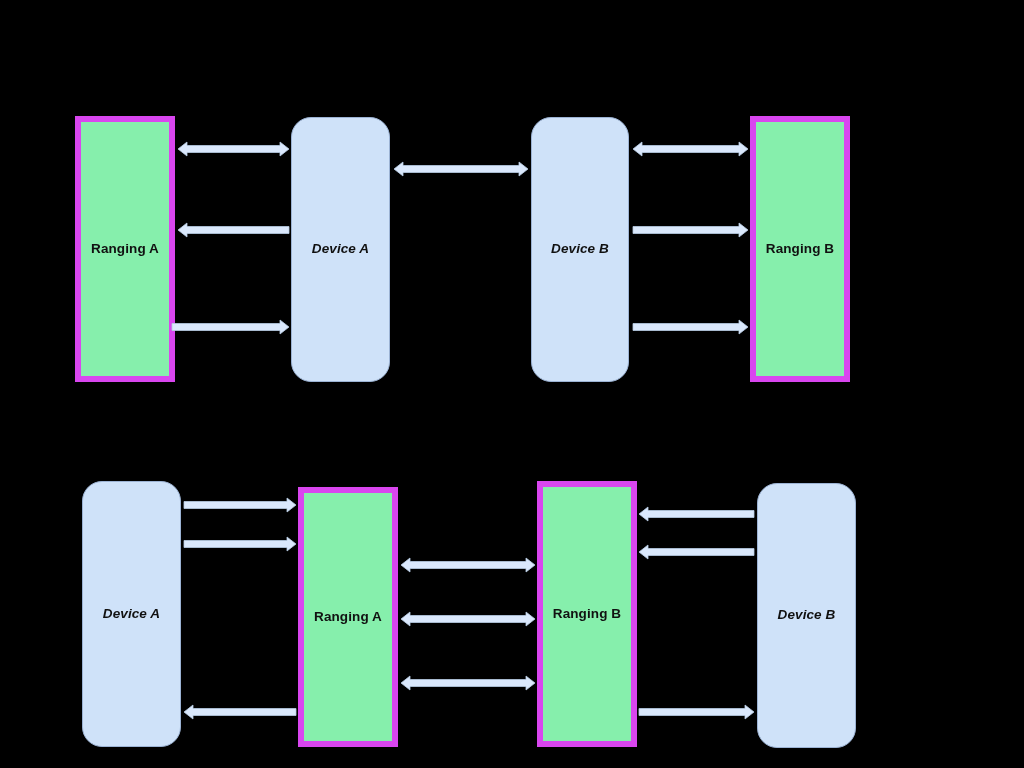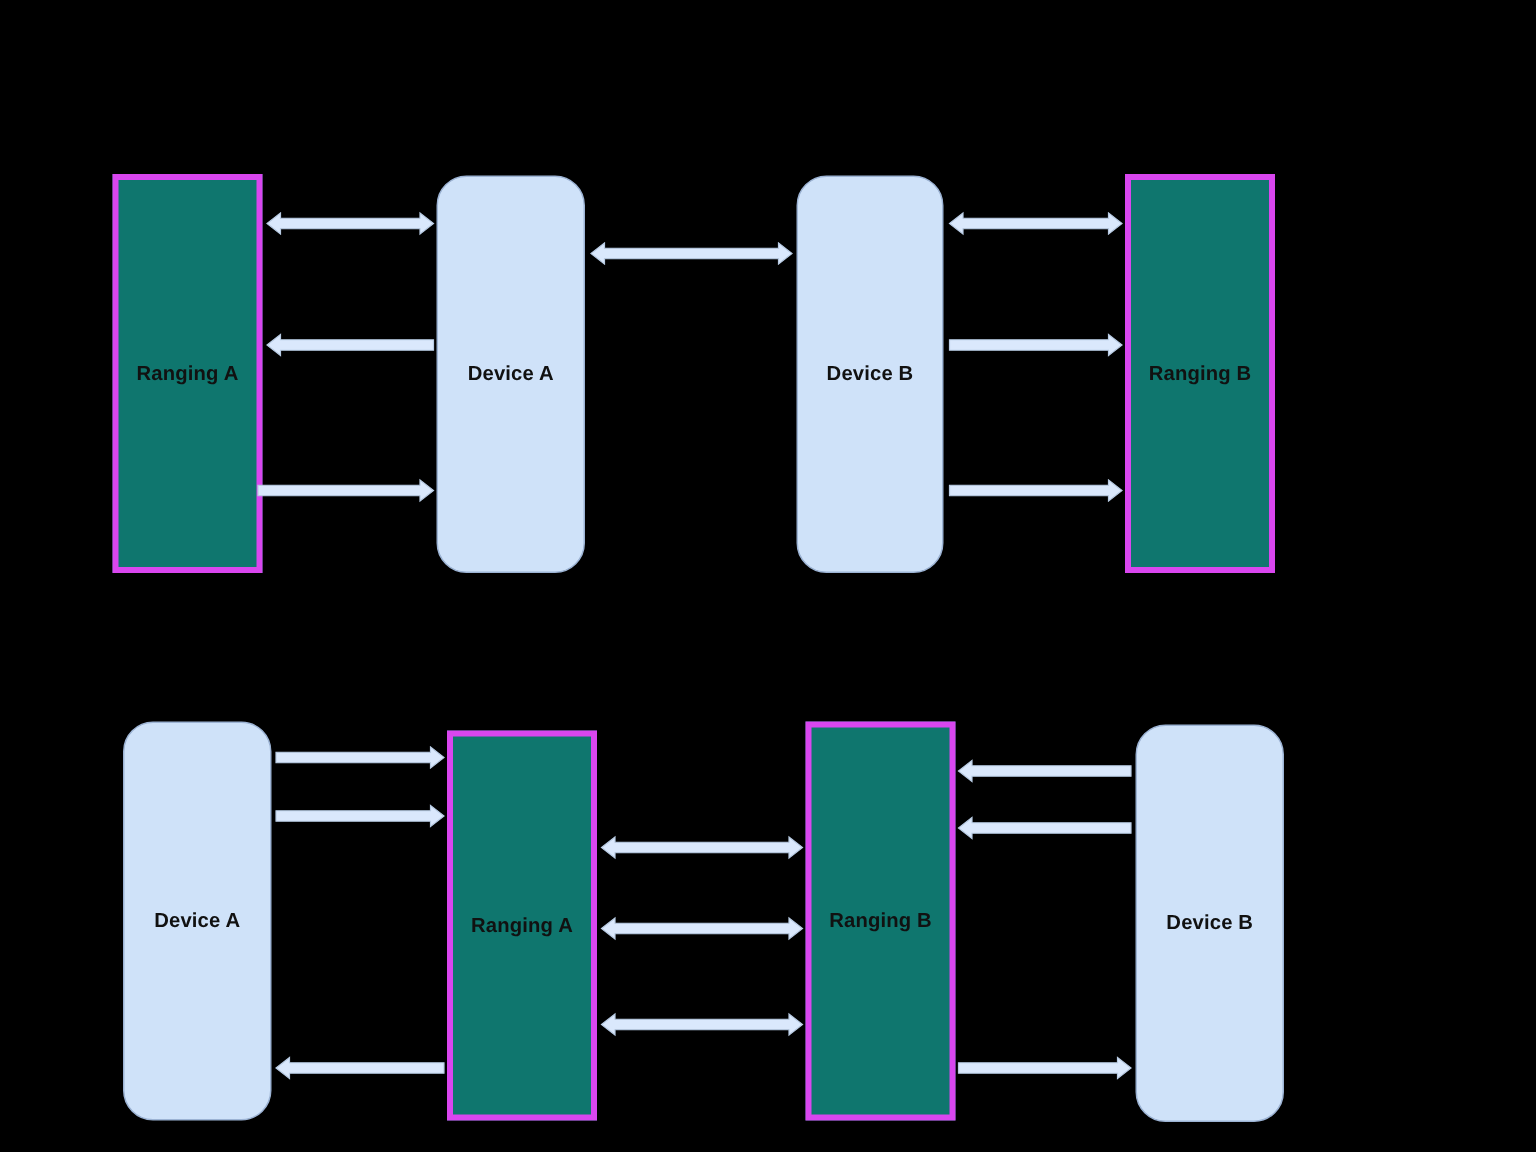--- a/index.html
+++ b/index.html
@@ -27,28 +27,29 @@
     align-items: center;
     justify-content: center;
     font-size: 13.5px;
     font-weight: bold;
     color: #111111;
     letter-spacing: 0.1px;
     text-align: center;
     line-height: 1.2;
   }
   .node.green {
-    background: #0f766e;
-    border: 4px solid #d946ef;
+    background: #86efac;
+    border: 6px solid #d946ef;
     border-radius: 0;
   }
   .node.blue {
     background: #cfe2f9;
     border: 1px solid #9cb3d4;
     border-radius: 20px;
+    font-style: italic;
   }
   .node-label {
     pointer-events: none;
     white-space: nowrap;
   }
   
   svg.arrows {
     position: absolute;
     left: 0; top: 0;
     width: 1024px;

